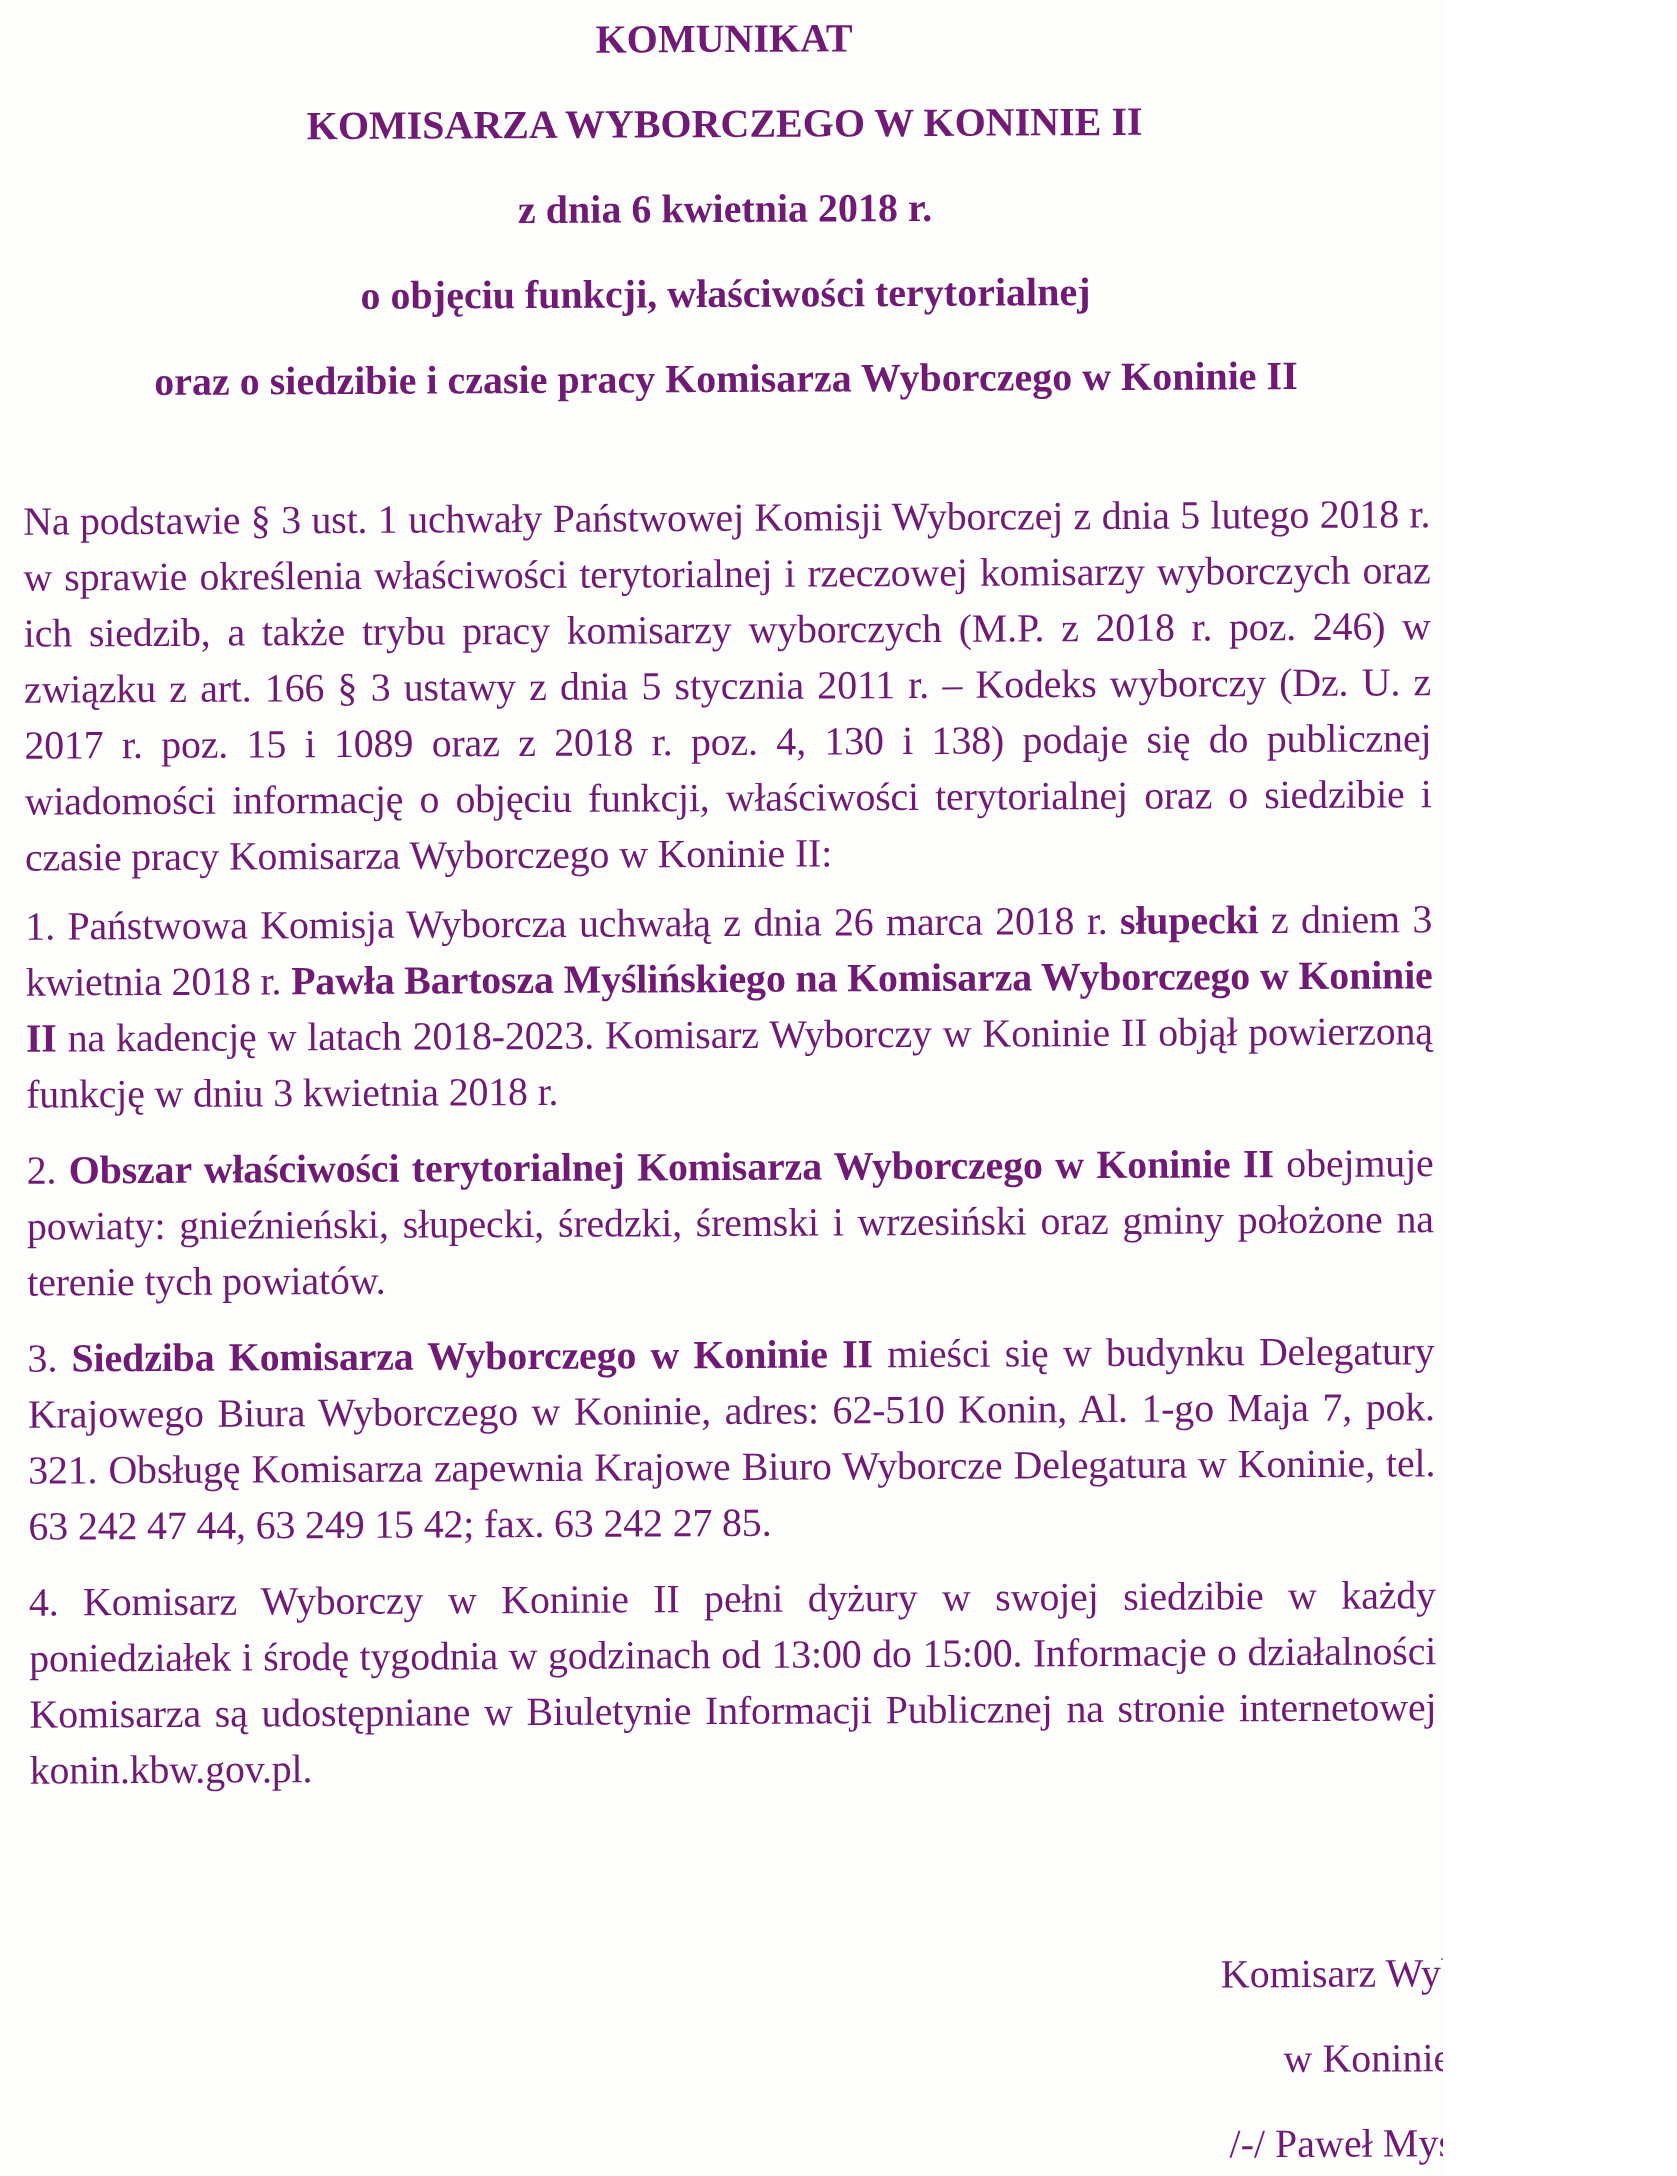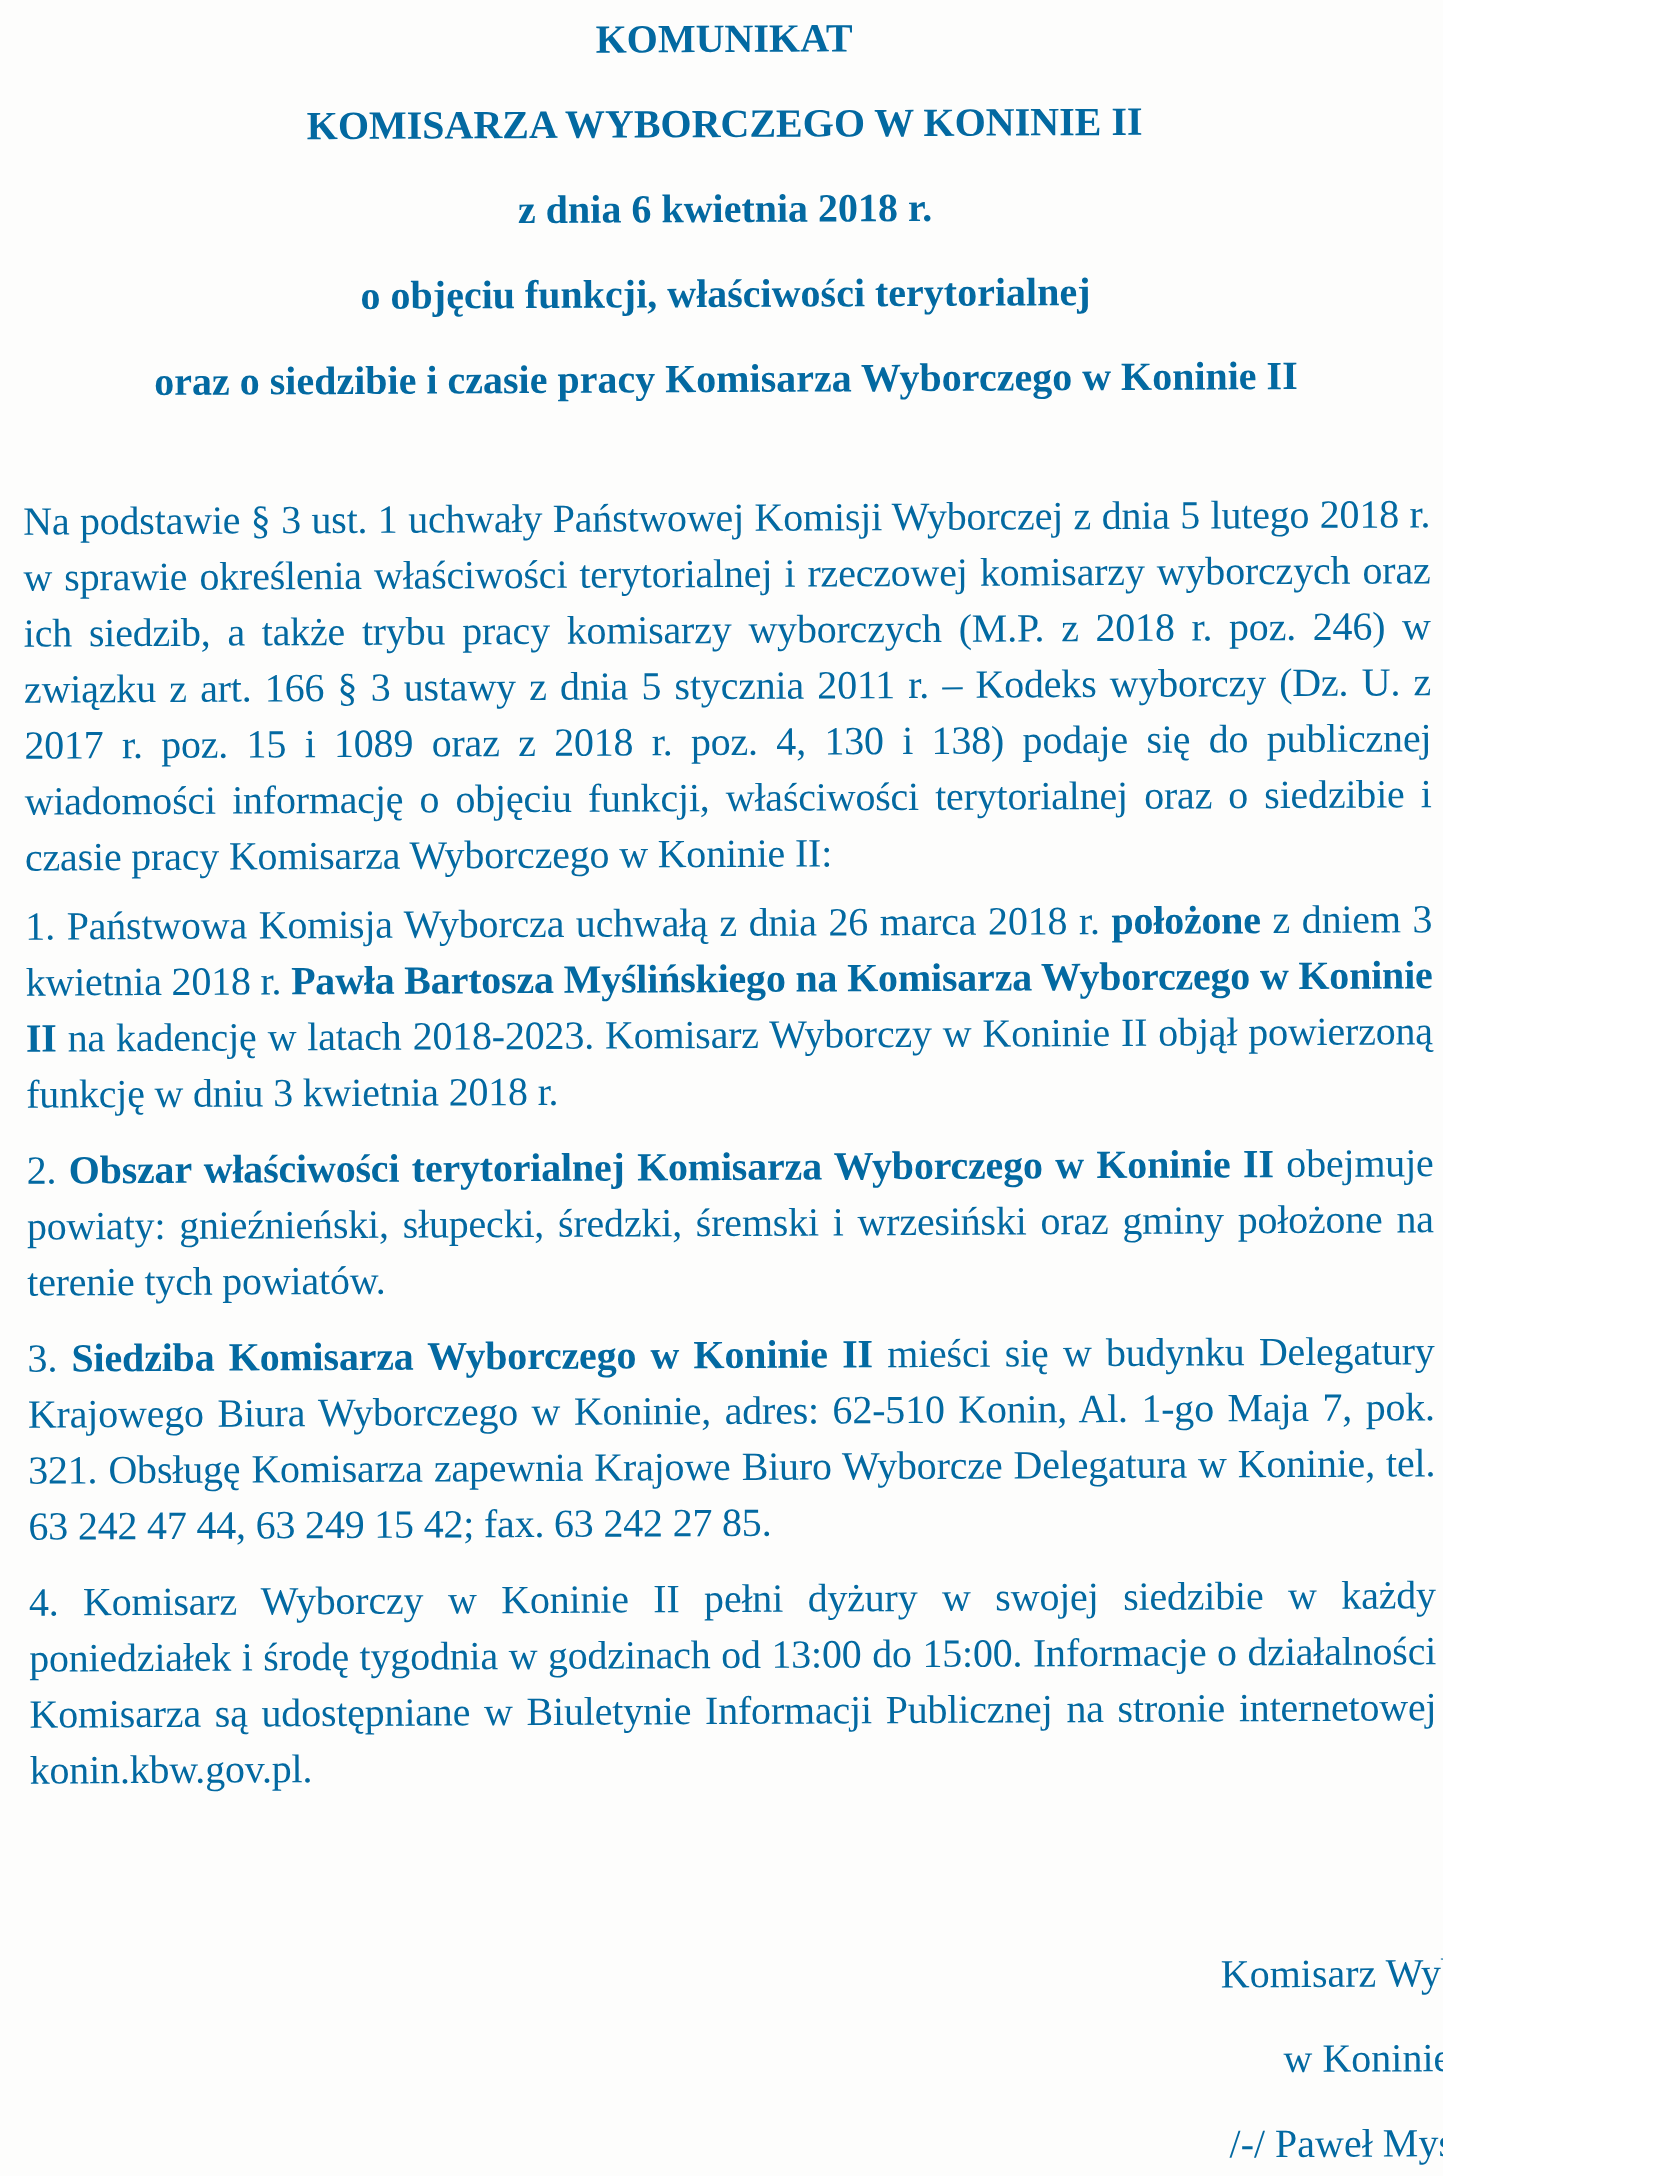--- a/index.html
+++ b/index.html
@@ -6,21 +6,21 @@
   html, body {
     margin: 0;
     padding: 0;
     background: #ffffff;
   }
   .page {
     position: relative;
     width: 1443px;
     height: 2176px;
     background: #fdfdfc;
-    color: #0369a1;
+    color: #701a75;
     font-family: "Liberation Serif", "DejaVu Serif", serif;
     overflow: hidden;
   }
   .content {
     position: absolute;
     top: 0; left: 0; right: 0; bottom: 0;
     padding: 18px 11px 0 25px;
     transform: rotate(-0.3deg);
     transform-origin: 50% 40%;
   }
@@ -68,21 +68,21 @@
     <div class="hline">KOMISARZA WYBORCZEGO W KONINIE II</div>
     <div class="hline">z dnia 6 kwietnia 2018 r.</div>
     <div class="hline">o objęciu funkcji, właściwości terytorialnej</div>
     <div class="hline">oraz o siedzibie i czasie pracy Komisarza Wyborczego w Koninie II</div>
 
     <p class="body-para intro">
       <span>Na podstawie § 3 ust. 1 uchwały Państwowej Komisji Wyborczej z dnia 5 lutego 2018 r. w sprawie określenia właściwości terytorialnej i rzeczowej komisarzy wyborczych oraz ich siedzib, a także trybu pracy komisarzy wyborczych (M.P. z 2018 r. poz. 246) w związku z art. 166 § 3 ustawy z dnia 5 stycznia 2011 r. – Kodeks wyborczy (Dz. U. z 2017 r. poz. 15 i 1089 oraz z 2018 r. poz. 4, 130 i 138) podaje się do publicznej wiadomości informację o objęciu funkcji, właściwości terytorialnej oraz o siedzibie i czasie pracy Komisarza Wyborczego w Koninie II:</span>
     </p>
 
     <p class="body-para">
-      <span>1. Państwowa Komisja Wyborcza uchwałą z dnia 26 marca 2018 r. </span><b>położone</b><span> z dniem 3 kwietnia 2018 r. </span><b>Pawła Bartosza Myślińskiego na Komisarza Wyborczego w Koninie II</b><span> na kadencję w latach 2018-2023. Komisarz Wyborczy w Koninie II objął powierzoną funkcję w dniu 3 kwietnia 2018 r.</span>
+      <span>1. Państwowa Komisja Wyborcza uchwałą z dnia 26 marca 2018 r. </span><b>słupecki</b><span> z dniem 3 kwietnia 2018 r. </span><b>Pawła Bartosza Myślińskiego na Komisarza Wyborczego w Koninie II</b><span> na kadencję w latach 2018-2023. Komisarz Wyborczy w Koninie II objął powierzoną funkcję w dniu 3 kwietnia 2018 r.</span>
     </p>
 
     <p class="body-para">
       <span>2. </span><b>Obszar właściwości terytorialnej Komisarza Wyborczego w Koninie II</b><span> obejmuje powiaty: gnieźnieński, słupecki, średzki, śremski i wrzesiński oraz gminy położone na terenie tych powiatów.</span>
     </p>
 
     <p class="body-para">
       <span>3. </span><b>Siedziba Komisarza Wyborczego w Koninie II</b><span> mieści się w budynku Delegatury Krajowego Biura Wyborczego w Koninie, adres: 62-510 Konin, Al. 1-go Maja 7, pok. 321. Obsługę Komisarza zapewnia Krajowe Biuro Wyborcze Delegatura w Koninie, tel. 63 242 47 44, 63 249 15 42; fax. 63 242 27 85.</span>
     </p>
 

